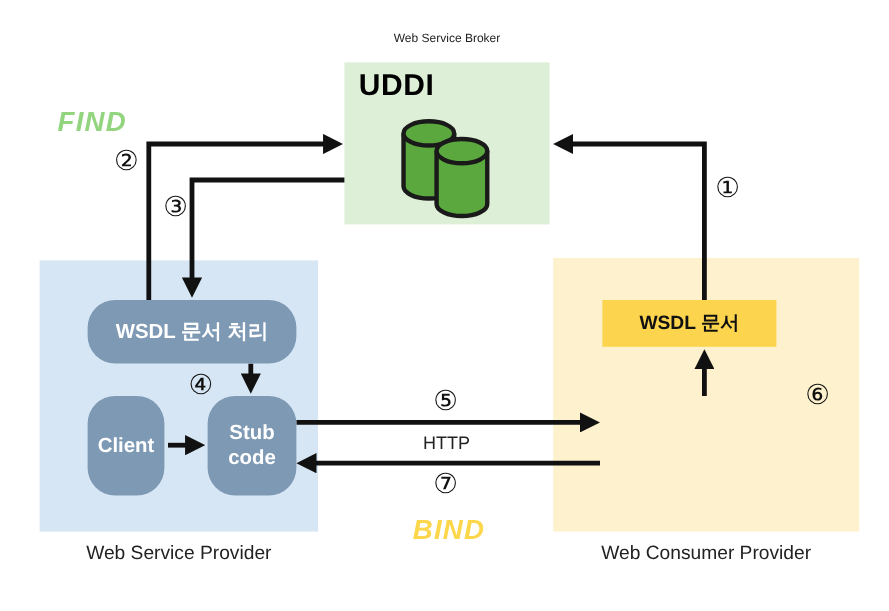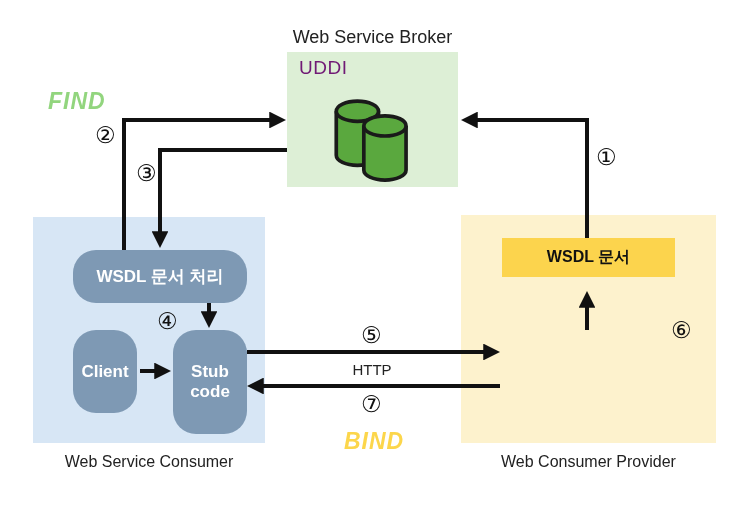--- a/index.html
+++ b/index.html
@@ -5,37 +5,37 @@
   html,body{margin:0;padding:0;background:#fff;}
   .canvas{
     position:relative;width:741px;height:509px;background:#fff;overflow:hidden;
     font-family:"Liberation Sans","DejaVu Sans",sans-serif;color:#1a1a1a;
   }
   .abs{position:absolute;}
   .center{text-align:center;}
 
   
   .broker-box{left:287px;top:52px;width:171px;height:135px;background:var(--broker-bg,#ddefd6);}
-  .uddi-title{left:299px;top:57px;font-size:19px;font-weight:normal;letter-spacing:.5px;color:#701a75;}
+  .uddi-title{left:299px;top:57px;font-size:25px;font-weight:bold;letter-spacing:.5px;color:#000000;}
   .db-icon{left:327px;top:91px;}
 
   .consumer-region{left:33px;top:217px;width:232px;height:226px;background:var(--consumer-bg,#d7e6f5);}
   .provider-region{left:461px;top:215px;width:255px;height:228px;background:var(--provider-bg,#fdf2cd);}
 
   .node{display:flex;align-items:center;justify-content:center;text-align:center;}
   .node.gray{background:var(--consumer-box,#7e99b4);color:#fff;font-weight:bold;border-radius:23px;}
   .node.yellow{background:var(--provider-box,#fcd44d);color:#111;font-weight:bold;}
 
   .wsdl-processing{left:73px;top:250px;width:174px;height:53px;font-size:17px;}
   .client-box{left:73px;top:330px;width:64px;height:83px;font-size:17px;}
-  .stub-box{left:173px;top:330px;width:74px;height:104px;font-size:17px;line-height:1.2;padding:16px 10px;box-sizing:border-box;}
-  .wsdl-doc{left:502px;top:238px;width:173px;height:39px;font-size:16px;}
+  .stub-box{left:173px;top:330px;width:74px;height:83px;font-size:17px;line-height:1.2;padding:16px 10px;box-sizing:border-box;}
+  .wsdl-doc{left:502px;top:250px;width:145px;height:39px;font-size:16px;}
   .web-service{left:502px;top:330px;width:173px;height:83px;font-size:17px;}
 
-  .top-label{left:287px;top:27px;width:171px;font-size:18px;color:#222;}
+  .top-label{left:287px;top:27px;width:171px;font-size:10px;color:#222;}
   .bottom-label{top:453px;font-size:16px;color:#222;}
   .consumer-label{left:23px;width:252px;}
   .provider-label{left:451px;width:275px;}
 
   .op-label{font-size:23px;font-weight:bold;font-style:italic;letter-spacing:1px;}
   .op-find{left:48px;top:88px;color:var(--find-green,#92d57e);}
   .op-publish{left:610px;top:88px;color:var(--publish-blue,#bdd9f4);}
   .op-bind{left:344px;top:428px;color:var(--bind-yellow,#fcd64b);}
 
   .step{font-size:23px;line-height:1;color:#111;font-family:"DejaVu Sans",sans-serif;}
@@ -83,21 +83,21 @@
     <path class="cyl" d="M 40 38 v 48 a 23 11 0 0 0 46 0 v -48"></path>
     <ellipse class="cyl" cx="63" cy="38" rx="23" ry="11"></ellipse>
   </svg>
 
   <div class="abs op-label op-find">FIND</div>
   <div class="abs op-label op-bind">BIND</div>
 
   <div class="abs node gray wsdl-processing">WSDL 문서 처리</div>
   <div class="abs node gray client-box">Client</div>
   <div class="abs node gray stub-box">Stub code</div>
-  <div class="abs bottom-label center consumer-label">Web Service Consumer</div>
+  <div class="abs bottom-label center consumer-label">Web Service Provider</div>
 
   <div class="abs node yellow wsdl-doc">WSDL 문서</div>
   <div class="abs bottom-label center provider-label">Web Consumer Provider</div>
 
   <div class="abs step step1">①</div>
   <div class="abs step step2">②</div>
   <div class="abs step step3">③</div>
   <div class="abs step step4">④</div>
   <div class="abs step step5">⑤</div>
   <div class="abs step step6">⑥</div>

